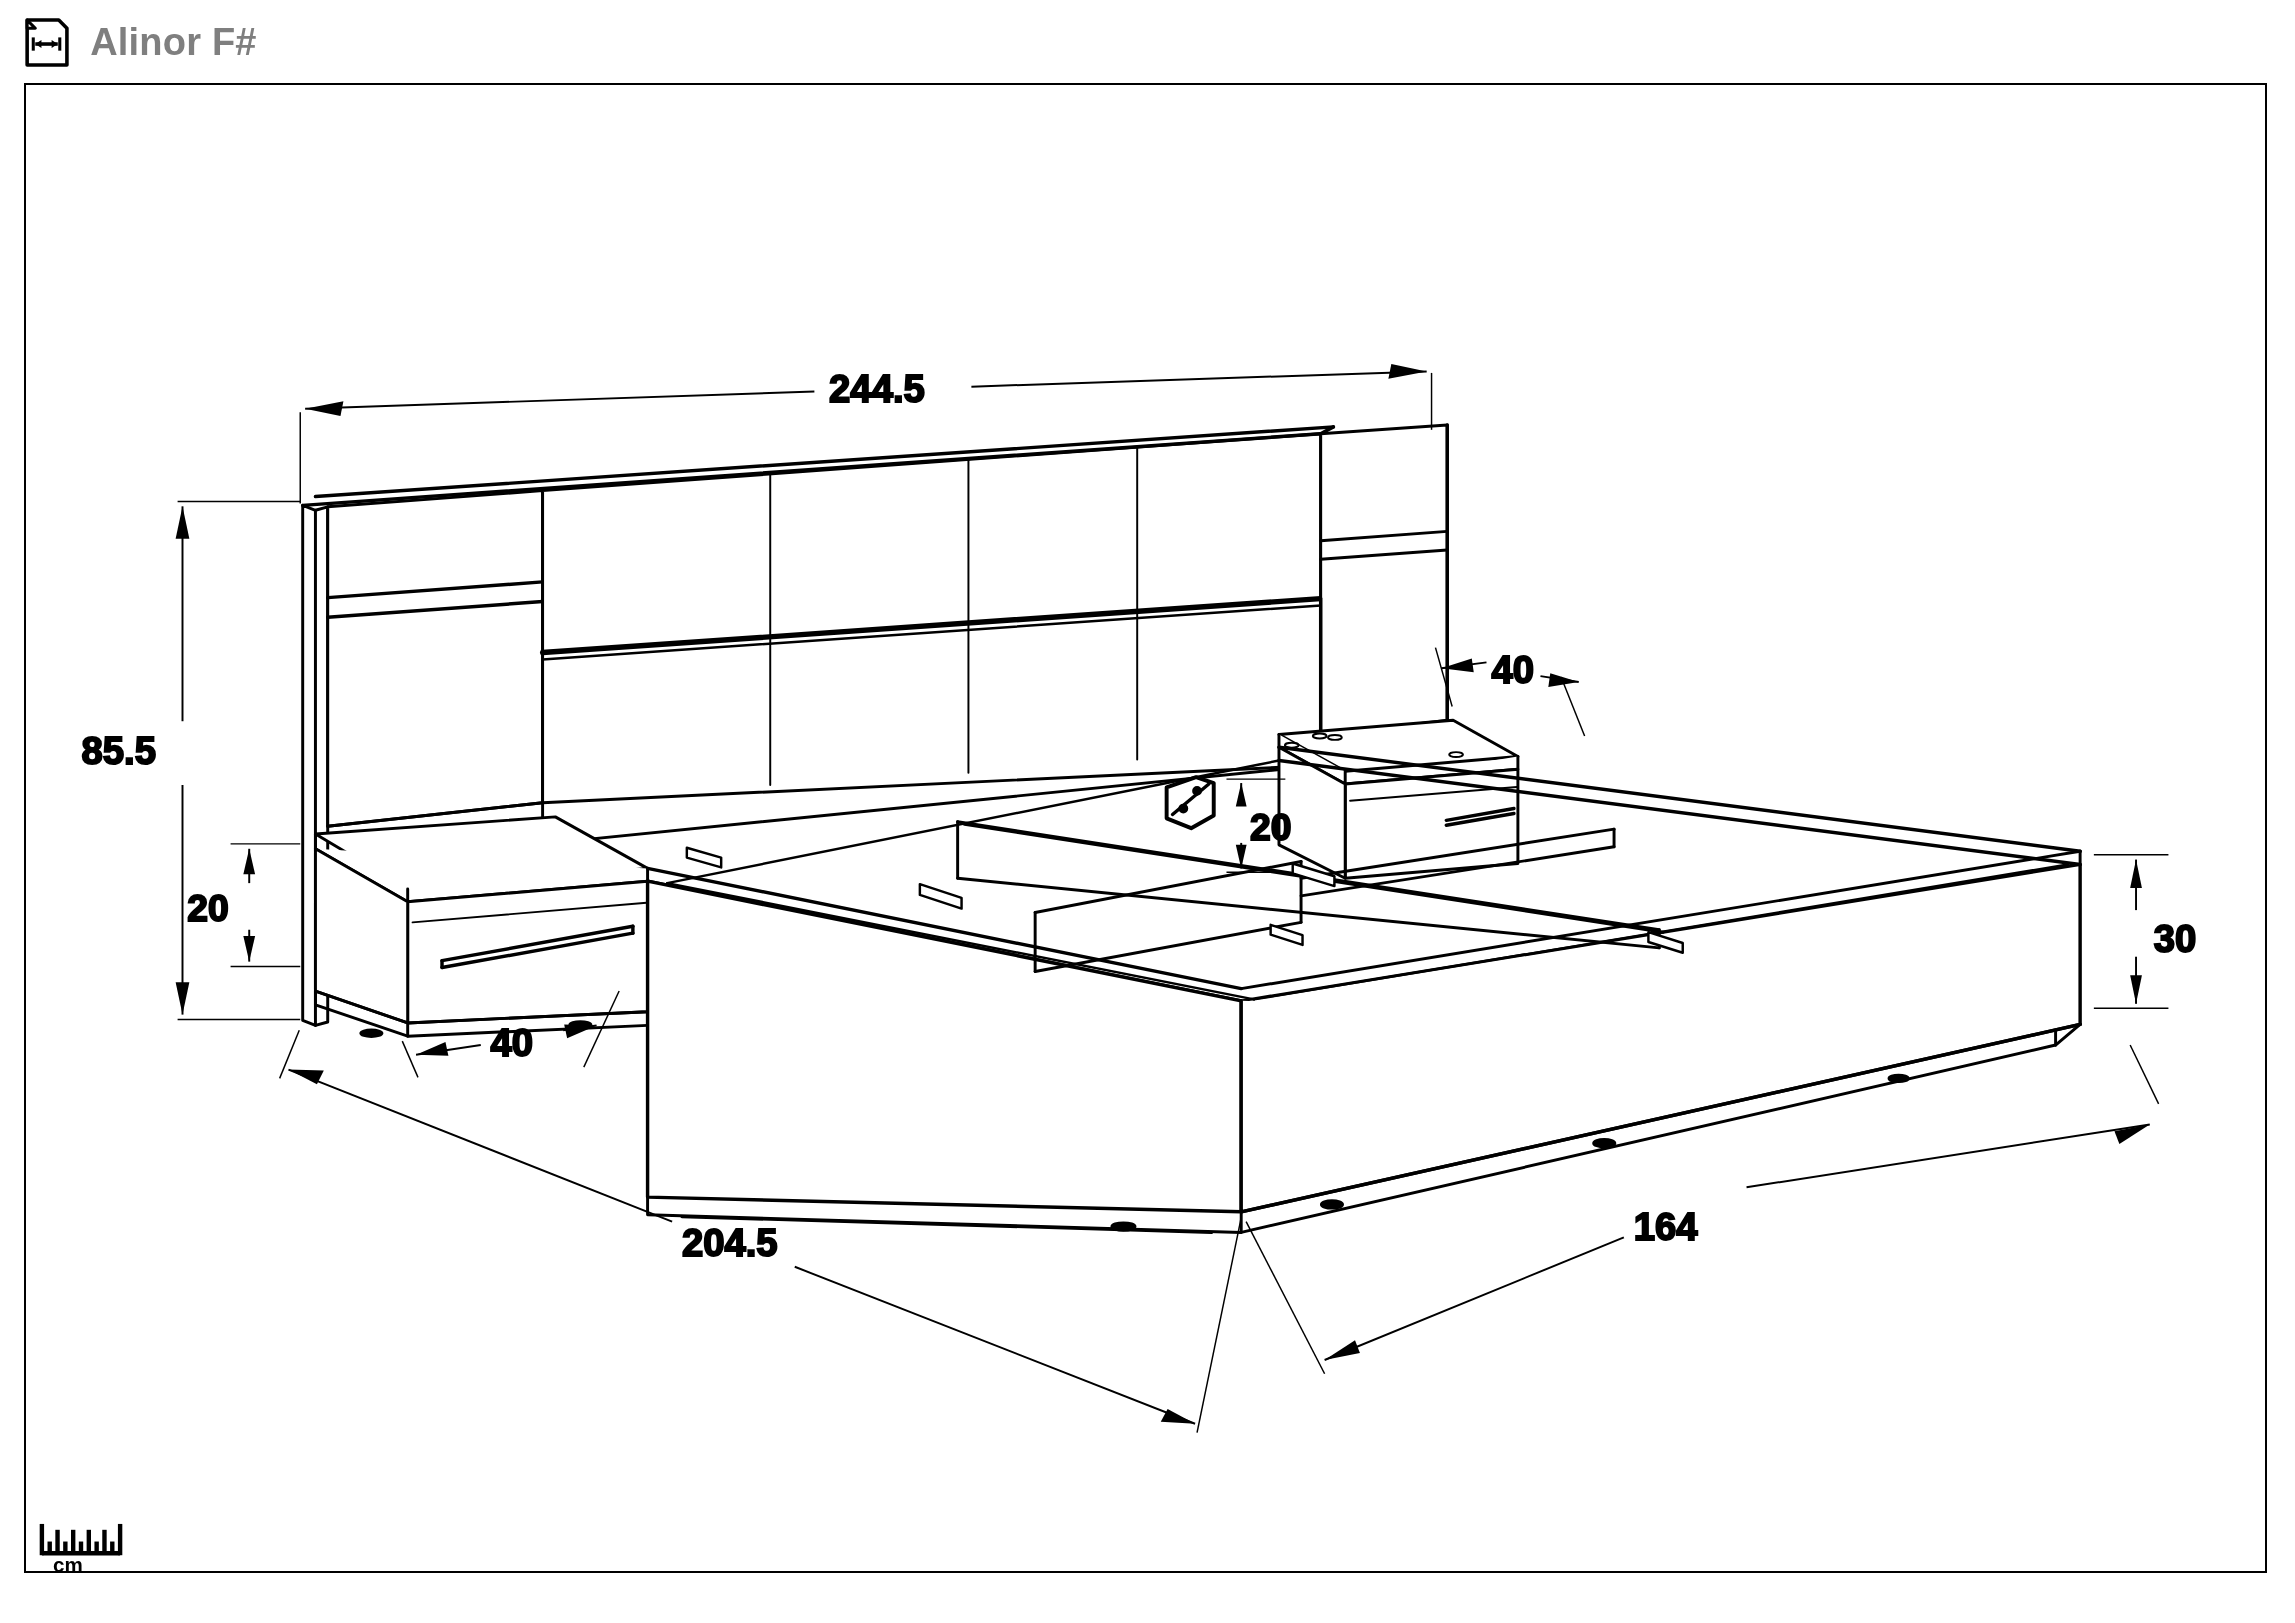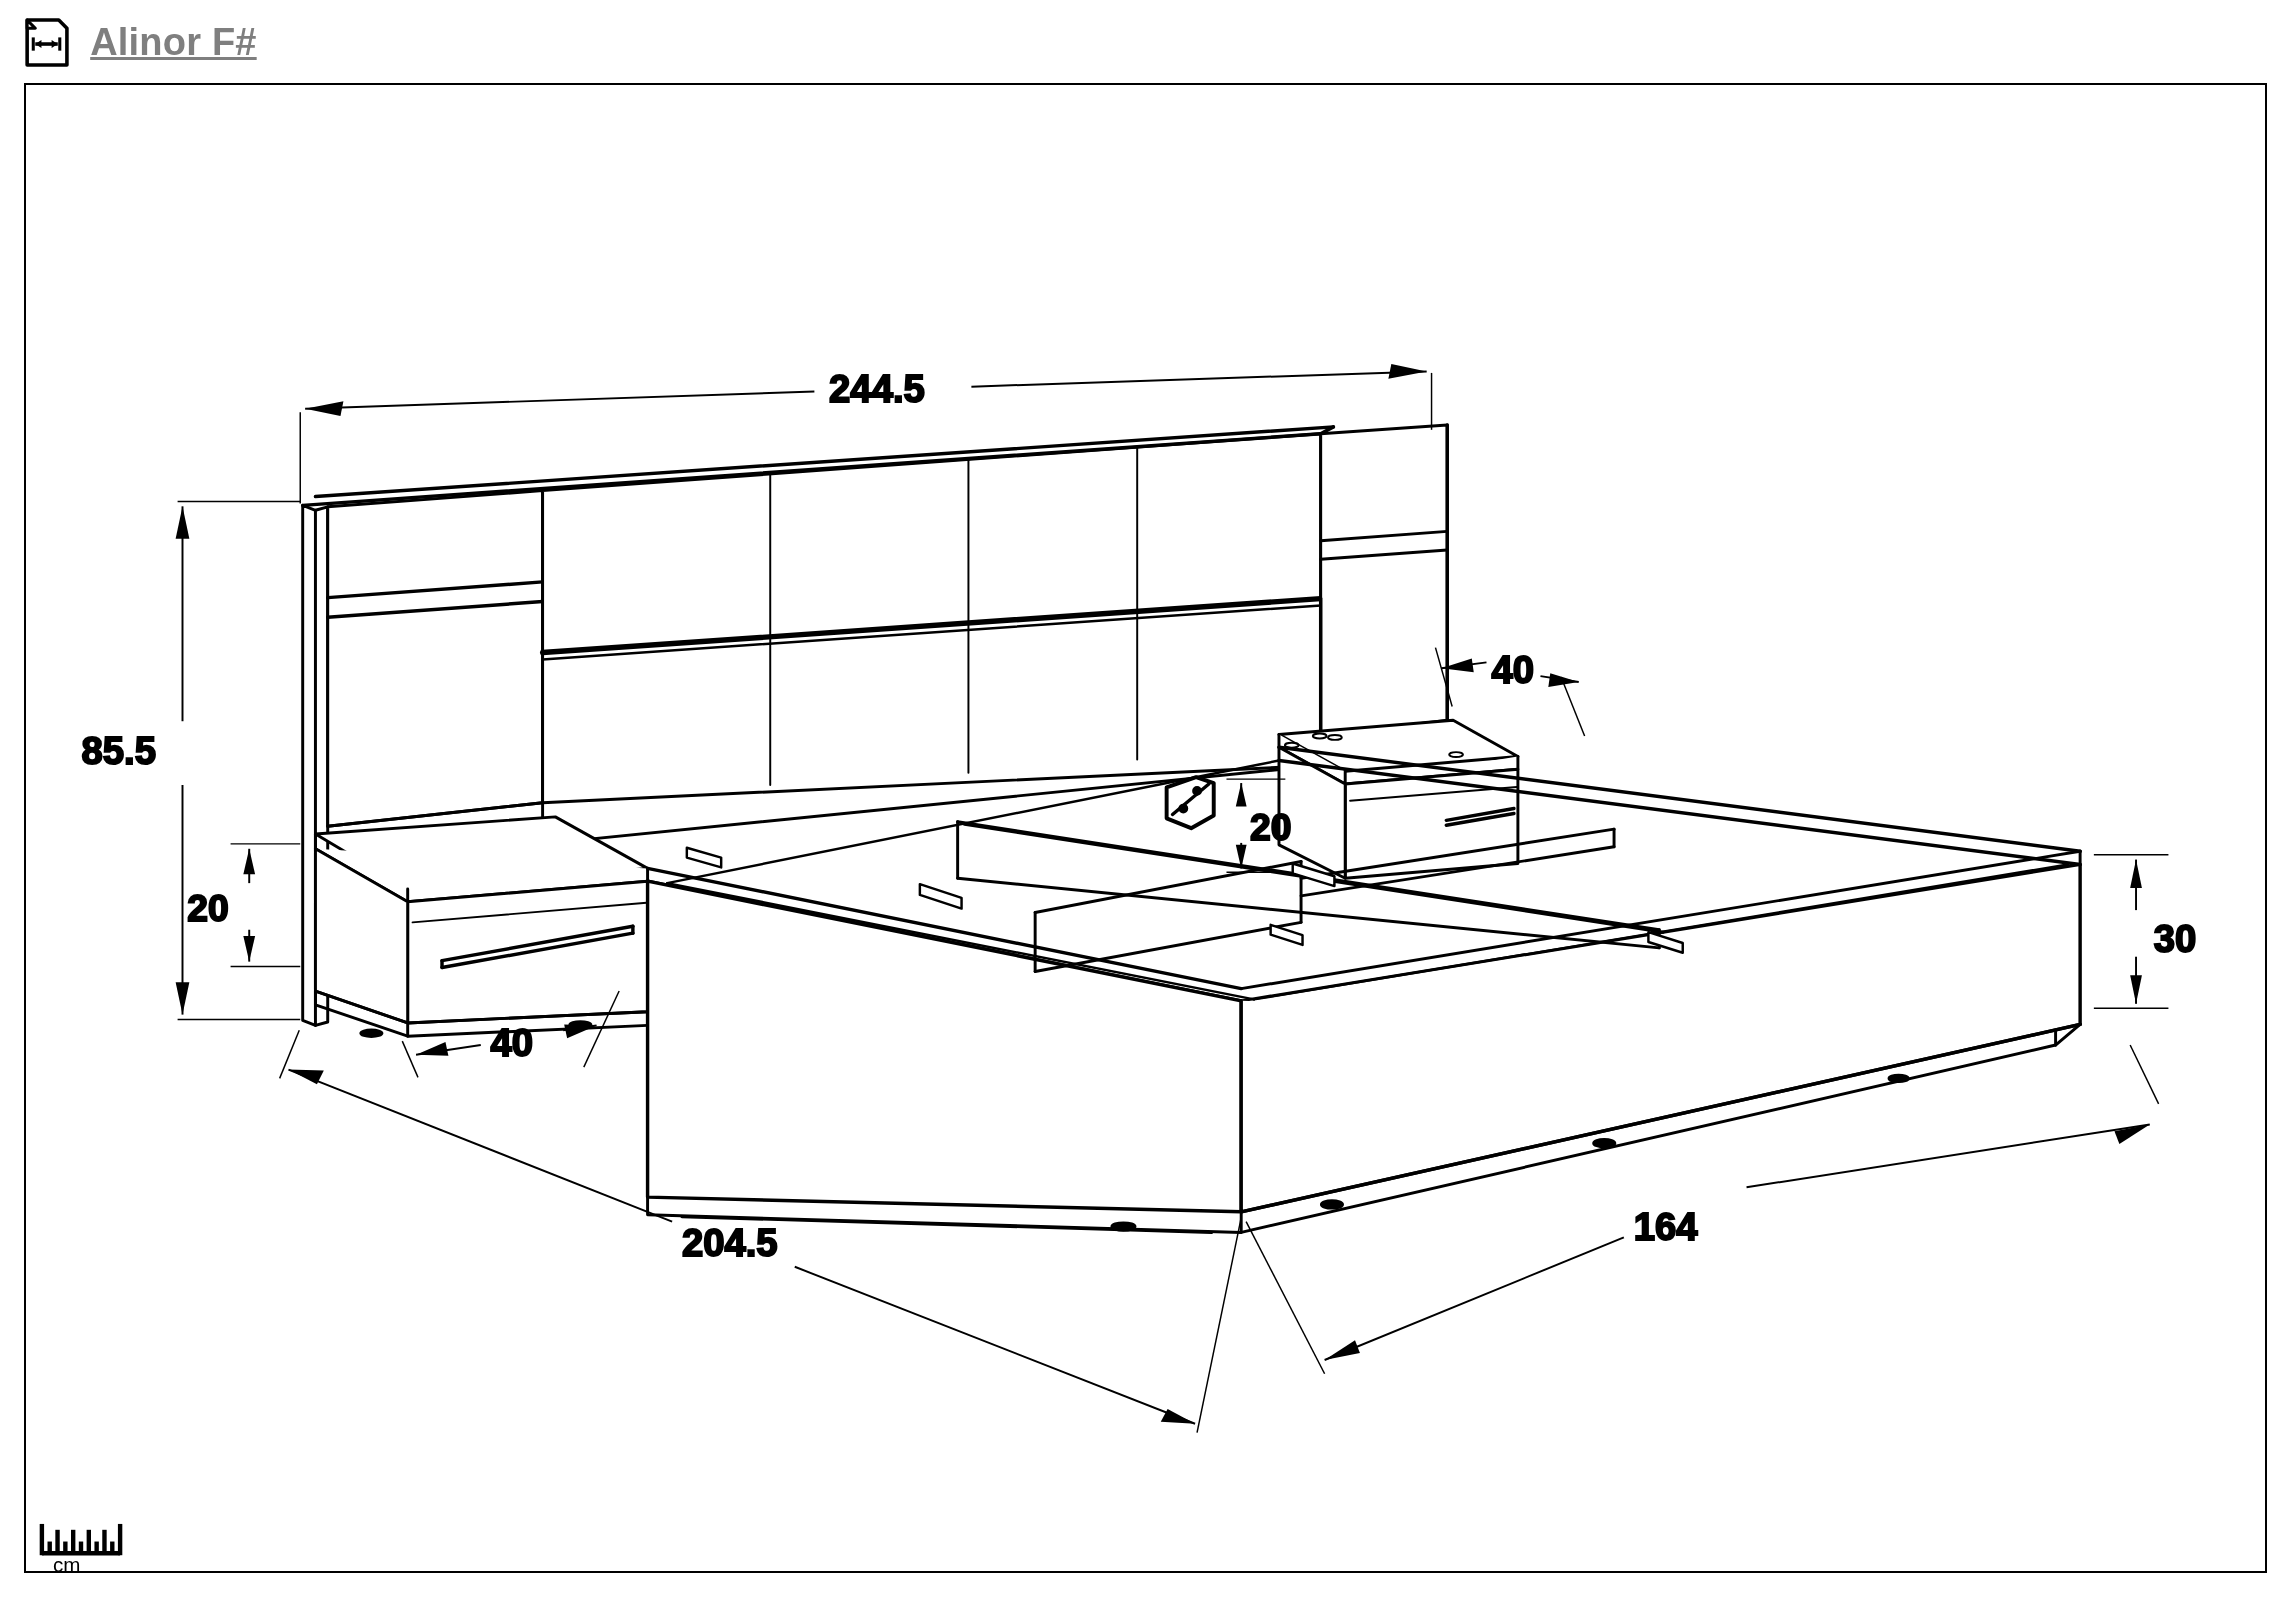--- a/index.html
+++ b/index.html
@@ -32,21 +32,20 @@
     margin-top: 2px;
   }
   .doc-title {
     font-size: 38px;
     font-weight: bold;
     color: #7f7f7f;
     letter-spacing: 0.2px;
     line-height: 1;
     white-space: nowrap;
     user-select: none;
-    text-decoration: underline;
   }
   .frame {
     position: absolute;
     left: 23.6px;
     top: 83px;
     width: 2243px;
     height: 1490px;
     border: 2.5px solid #000000;
     box-sizing: border-box;
     background: #ffffff;
@@ -63,21 +62,21 @@
     left: 37px;
     top: 1516px;
     width: 88px;
     height: 54px;
   }
   .scale-unit {
     position: absolute;
     left: 53px;
     top: 1555px;
     font-size: 20.6px;
-    font-weight: normal;
+    font-weight: bold;
     color: #000000;
     line-height: 1;
   }
   svg text.dim {
     font-family: "Liberation Sans", sans-serif;
     font-weight: bold;
     fill: #000000;
   }
 </style>
 </head>

